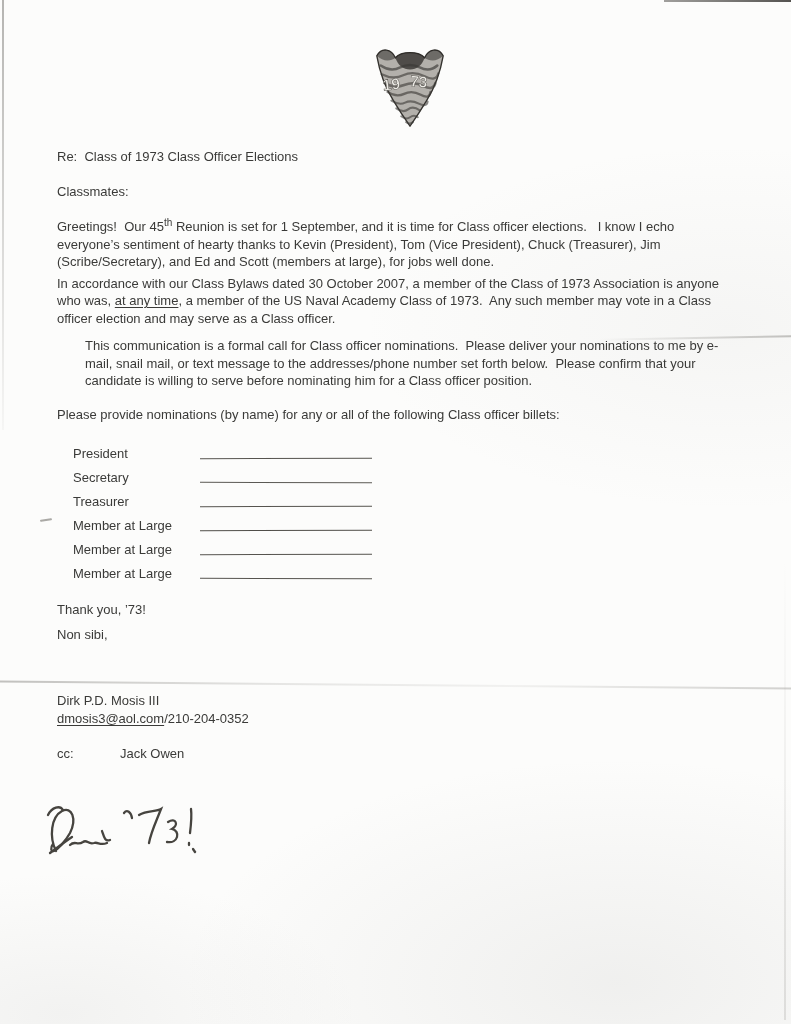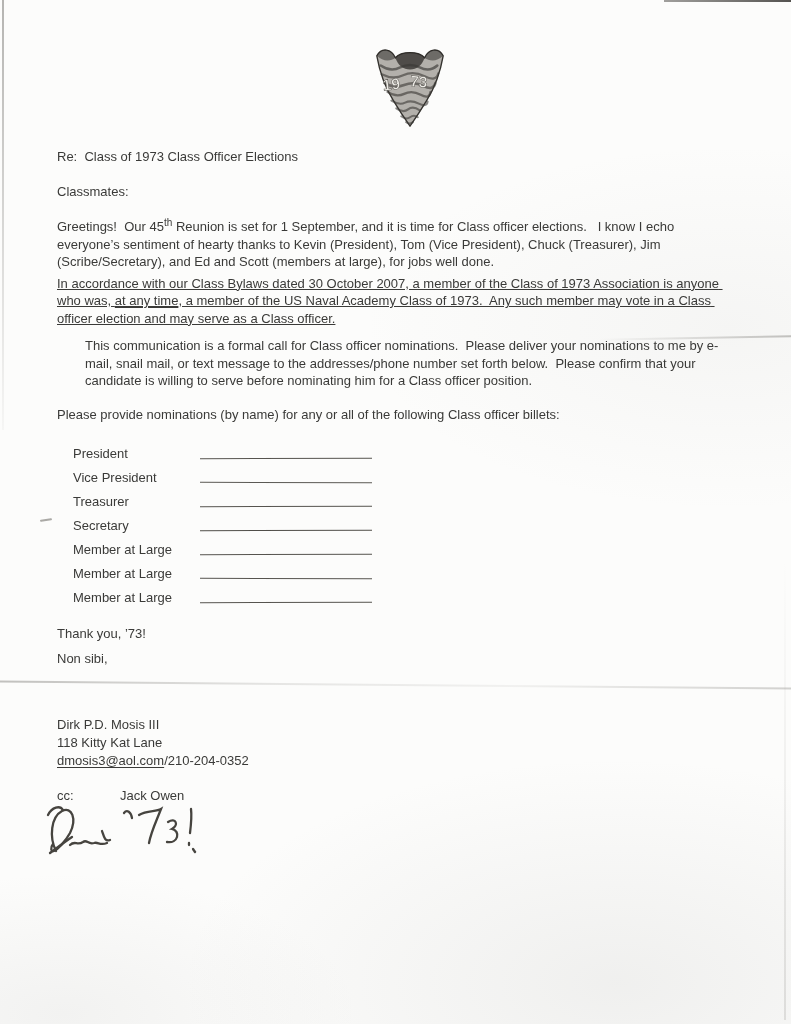--- a/index.html
+++ b/index.html
@@ -21,21 +21,21 @@
     font-size:13px;
     overflow:hidden;
   }
   .content { position:absolute; left:57px; top:0; width:680px; }
   .line, .para { margin:0; line-height:17.5px; white-space:pre-wrap; }
   .crest { display:block; margin:46px 0 0 313px; width:80px; height:82px; }
   .date { margin-top:10px; }
   .re { margin-top:20px; }
   .salutation { margin-top:17px; }
   .p1 { margin-top:14px; }
-  .p2 { margin-top:4px;text-decoration:underline; }
+  .p2 { margin-top:4px; }
   .p3 { margin-top:10px;margin-left:28px; }
   .p4 { margin-top:14px; }
   .p5 { margin-top:13px; }
   .p6 { margin-top:16px; }
   .u-phrase { text-decoration:underline; text-underline-offset:2px; }
   .b-phrase { font-weight:bold; color:#30302e; }
   sup.ord { font-size:10px; vertical-align:5px; letter-spacing:0; }
   .billets { margin-top:18px; }
   .billet-row { position:relative; height:24px; }
   .billet-label { position:absolute; left:16px; bottom:4px; line-height:15px; }
@@ -117,29 +117,25 @@
 
 
     <p class="para p6">Please provide nominations (by name) for any or all of the following Class officer billets:</p>
 
     <div class="billets">
       <div class="billet-row">
         <span class="billet-label">President</span>
         <span class="billet-line"></span>
       </div>
       <div class="billet-row">
-        <span class="billet-label">Vice President</span>
+        <span class="billet-label">Secretary</span>
         <span class="billet-line"></span>
       </div>
       <div class="billet-row">
         <span class="billet-label">Treasurer</span>
-        <span class="billet-line"></span>
-      </div>
-      <div class="billet-row">
-        <span class="billet-label">Secretary</span>
         <span class="billet-line"></span>
       </div>
       <div class="billet-row">
         <span class="billet-label">Member at Large</span>
         <span class="billet-line"></span>
       </div>
       <div class="billet-row">
         <span class="billet-label">Member at Large</span>
         <span class="billet-line"></span>
       </div>
@@ -147,21 +143,20 @@
         <span class="billet-label">Member at Large</span>
         <span class="billet-line"></span>
       </div>
     </div>
 
     <p class="line thanks">Thank you, ’73!</p>
     <p class="line valediction">Non sibi,</p>
 
     <div class="contact">
       <p class="line">Dirk P.D. Mosis III</p>
-      <p class="line">118 Kitty Kat Lane</p>
       <p class="line"><span class="email">dmosis3@aol.com</span><span>/210-204-0352</span></p>
     </div>
 
     <div class="cc-row">
       <span class="cc-label">cc:</span>
       <span>Jack Owen</span>
     </div>
 
   </div>
 

